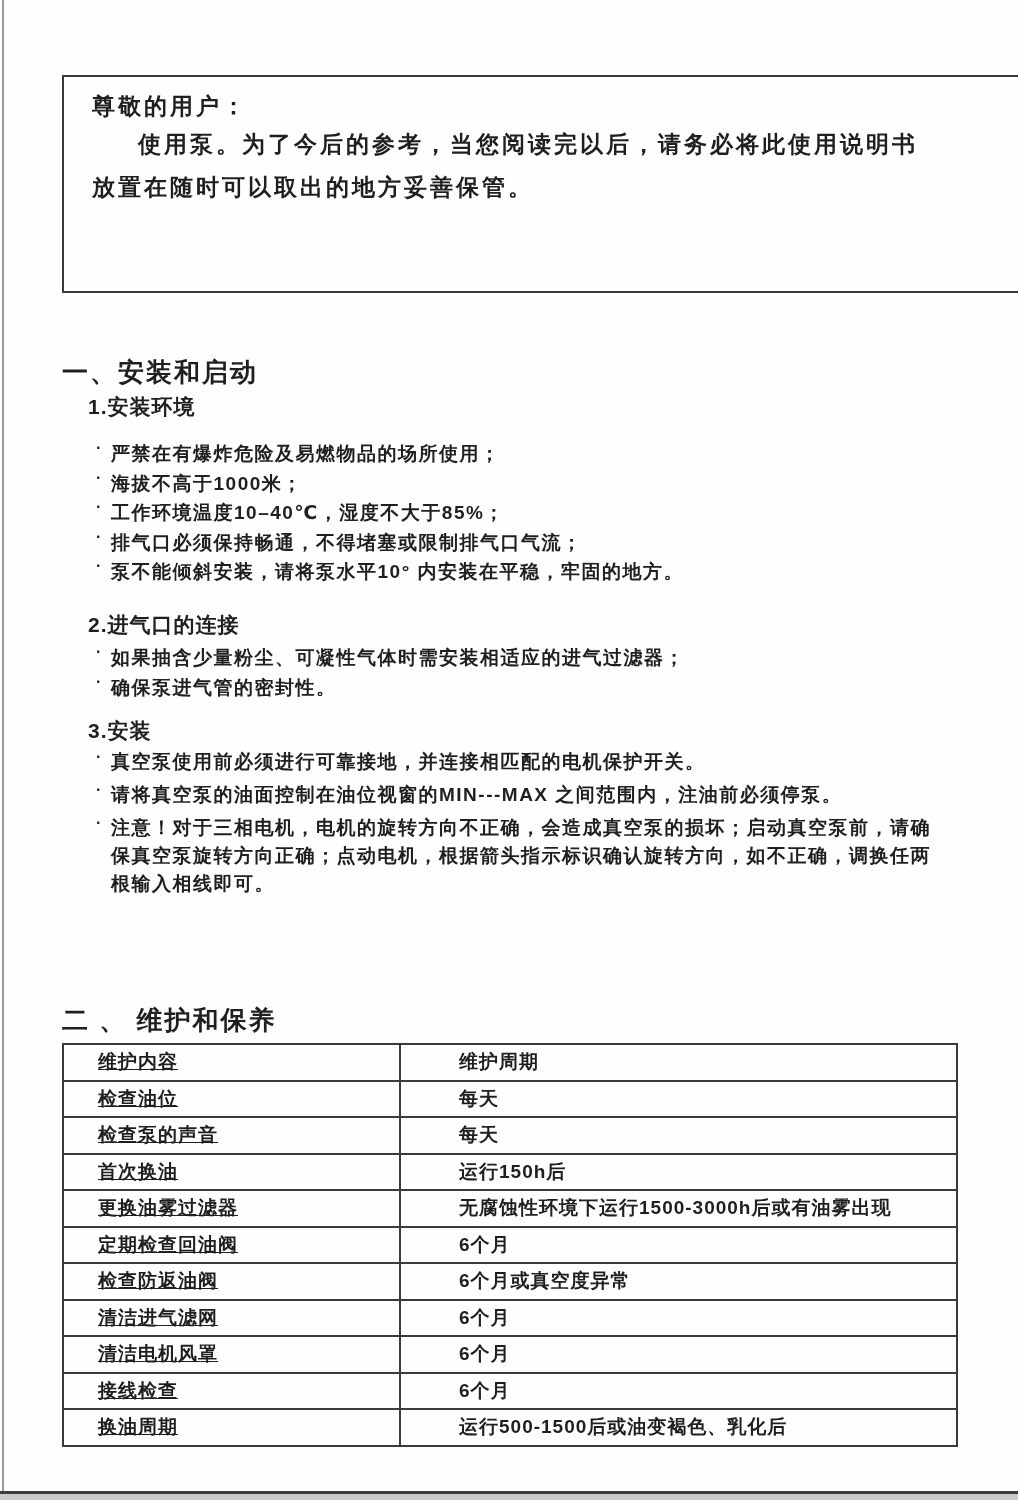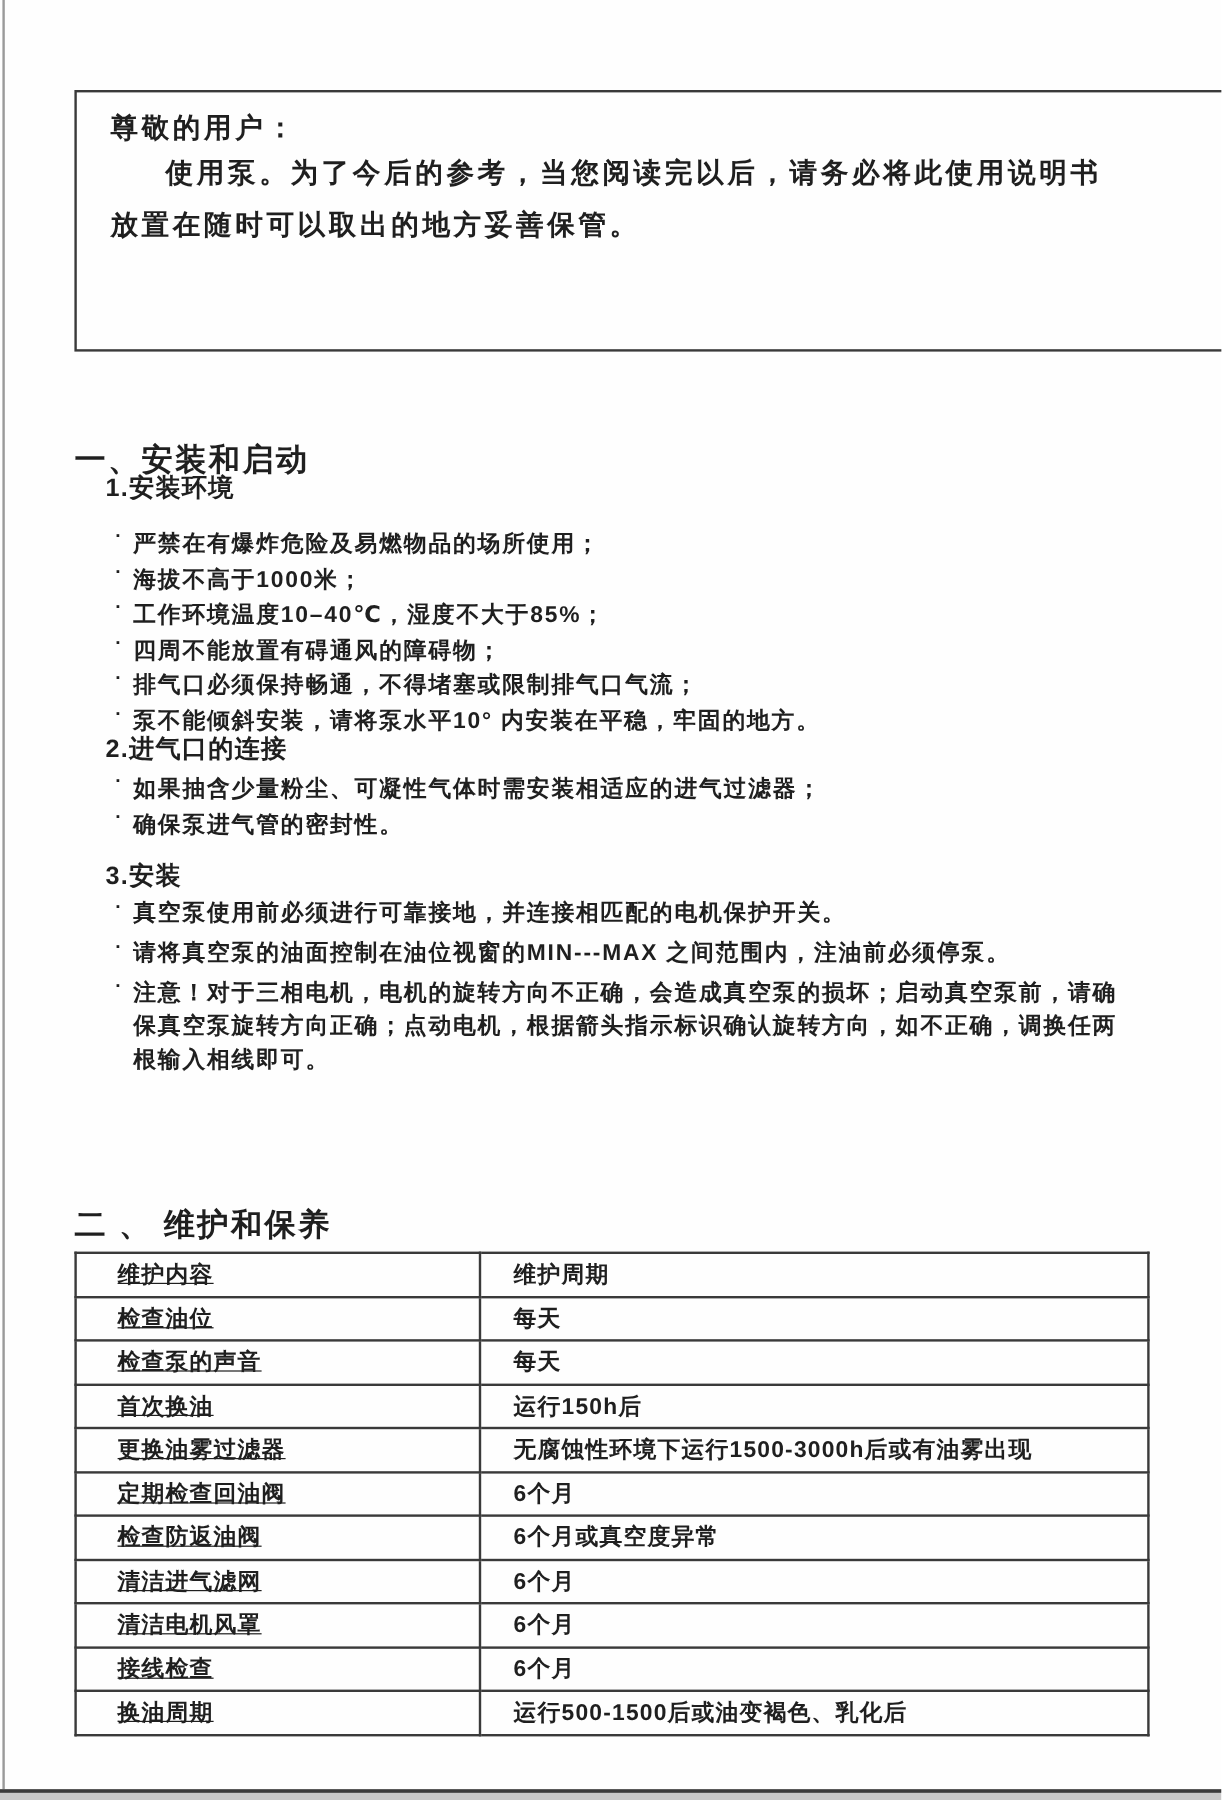--- a/index.html
+++ b/index.html
@@ -27,21 +27,21 @@
     position:absolute;left:62px;top:75px;width:1004px;height:218px;
     border:2px solid var(--border);box-sizing:border-box;
     padding:12px 26px 0 28px;
   }
   .intro-greeting{font-size:23px;letter-spacing:3px;line-height:34px;}
   .intro-line{font-size:23px;letter-spacing:3px;line-height:43px;white-space:nowrap;}
   .intro-line:first-child{text-indent:46px;}
 
   
   .sec-title{position:absolute;left:62px;font-size:26px;letter-spacing:2px;line-height:30px;white-space:nowrap;}
-  #s1-title{top:368px;}
+  #s1-title{top:357px;}
   #s2-title{top:1005px;}
   .sub-title{position:absolute;left:88px;font-size:21px;letter-spacing:1px;line-height:24px;white-space:nowrap;}
   #sub1-title{top:395px;}
   #sub2-title{top:613px;}
   #sub3-title{top:719px;}
 
   
   .bullet-list{position:absolute;left:62px;width:910px;}
   #sub1-list{top:439px;}
   #sub2-list{top:643px;}
@@ -58,21 +58,21 @@
     border-collapse:collapse;table-layout:fixed;
   }
   .m-table td{
     border:2px solid var(--border);
     height:32.5px;
     font-size:19px;letter-spacing:1px;font-weight:700;
     white-space:nowrap;overflow:hidden;
     vertical-align:middle;
   }
   .m-table td.c1{width:300px;padding-left:34px;text-decoration:underline;}
-  .m-table td.c2{padding-left:27px;}
+  .m-table td.c2{padding-left:58px;}
 </style>
 </head>
 <body>
 
 <div class="page">
   <div class="left-edge"></div>
 
   <div class="intro-box">
     <div class="intro-greeting">尊敬的用户：</div>
     <div id="intro-paragraph">
@@ -86,23 +86,20 @@
   <div class="sub-title" id="sub1-title">1.安装环境</div>
   <div class="bullet-list" id="sub1-list">
       <div class="bullet">
         <div class="bullet-line">严禁在有爆炸危险及易燃物品的场所使用；</div>
       </div>
       <div class="bullet">
         <div class="bullet-line">海拔不高于1000米；</div>
       </div>
       <div class="bullet">
         <div class="bullet-line">工作环境温度10–40℃，湿度不大于85%；</div>
-      </div>
-      <div class="bullet">
-        <div class="bullet-line">四周不能放置有碍通风的障碍物；</div>
       </div>
       <div class="bullet">
         <div class="bullet-line">排气口必须保持畅通，不得堵塞或限制排气口气流；</div>
       </div>
       <div class="bullet">
         <div class="bullet-line">泵不能倾斜安装，请将泵水平10° 内安装在平稳，牢固的地方。</div>
       </div>
     </div>
 
   <div class="sub-title" id="sub2-title">2.进气口的连接</div>

